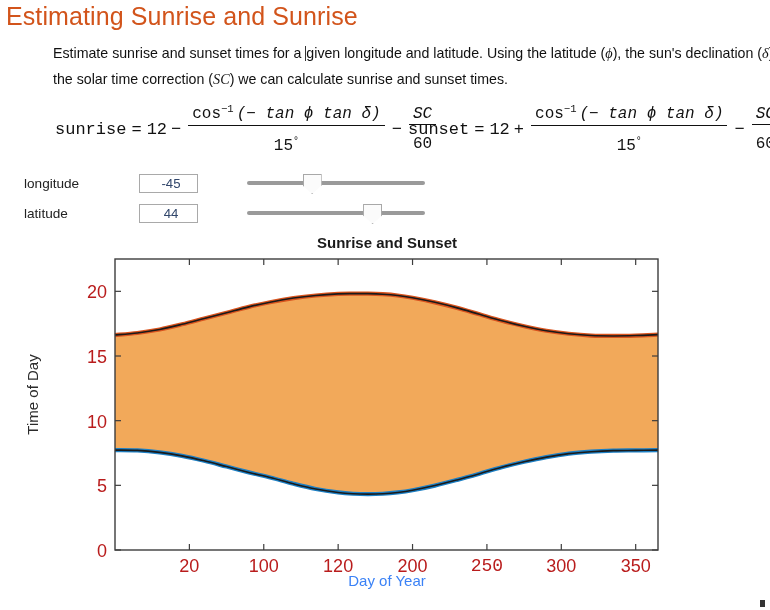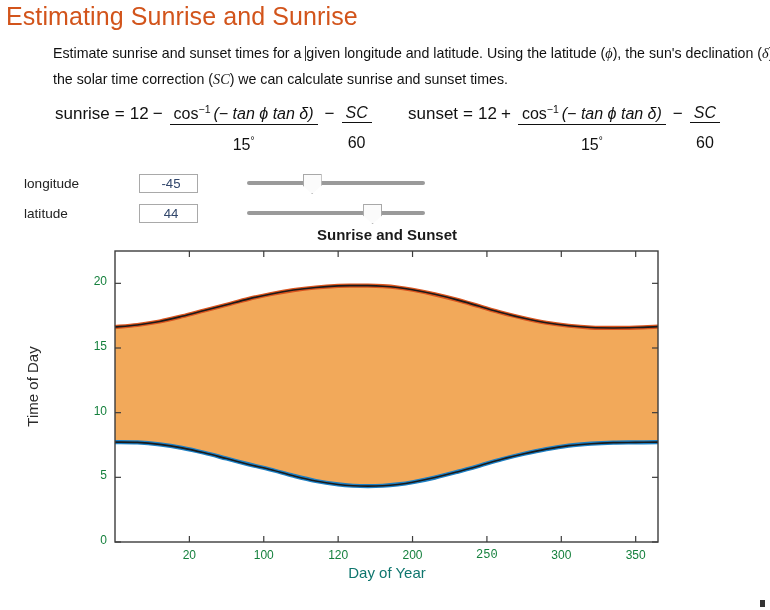--- a/index.html
+++ b/index.html
@@ -45,26 +45,26 @@
     width: 1px;
     height: 15px;
     background: #333;
     vertical-align: -3px;
     margin: 0 0px;
   }
 
   
   .equation {
     position: absolute;
-    font-family: Liberation Sans, sans-serif;
+    font-family: Liberation Mono, monospace;
     font-size: 17px;
     color: #111;
     white-space: nowrap;
     display: flex;
-    align-items: flex-start;
+    align-items: center;
   }
   #eq-sunrise { left: 55px; top: 104px; }
   #eq-sunset  { left: 408px; top: 104px; }
   .eq-txt { font-style: normal; }
   .ital { font-style: italic; }
   .frac {
     display: inline-flex;
     flex-direction: column;
     align-items: center;
     vertical-align: middle;
@@ -140,21 +140,21 @@
   }
   #thumb-longitude { left: 62px; }
   #thumb-latitude  { left: 129px; }
   #wrap-longitude { margin-left: 12px; }
   #wrap-latitude  { margin-left: 12px; }
 
   
   #chart {
     position: absolute;
     left: 0;
-    top: 220px;
+    top: 228px;
     width: 688px;
     height: 374px;
   }
   #chart-title {
     position: absolute;
     left: 115px;
     width: 544px;
     top: 6px;
     text-align: center;
     font-size: 15px;
@@ -176,26 +176,26 @@
     font-size: 15px;
     color: #2b2b2b;
   }
   #x-axis-label {
     position: absolute;
     left: 115px;
     width: 544px;
     top: 344px;
     text-align: center;
     font-size: 15px;
-    color: #0f766e;
+    color: #3b82f6;
   }
   .tick-lbl {
     position: absolute;
-    font-size: 12px;
-    color: #15803d;
+    font-size: 18px;
+    color: #b91c1c;
   }
   .ytick-lbl { text-align: right; width: 34px; }
   .xtick-lbl { text-align: center; width: 44px; }
 
   #corner-mark {
     position: absolute;
     right: 5px;
     bottom: 3px;
     width: 5px;
     height: 7px;

